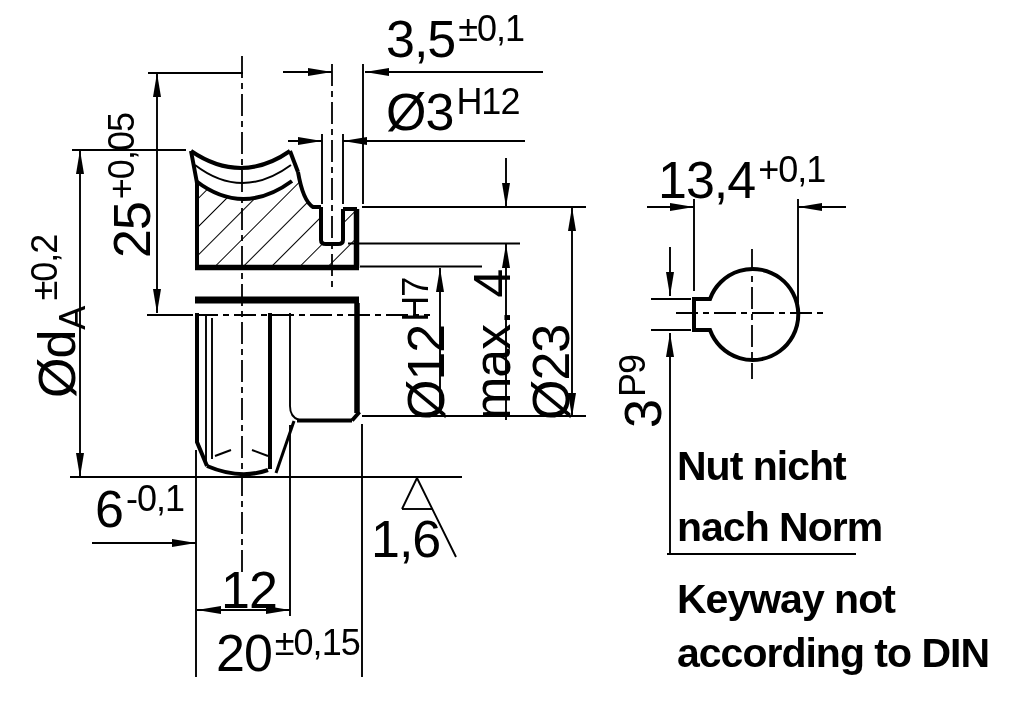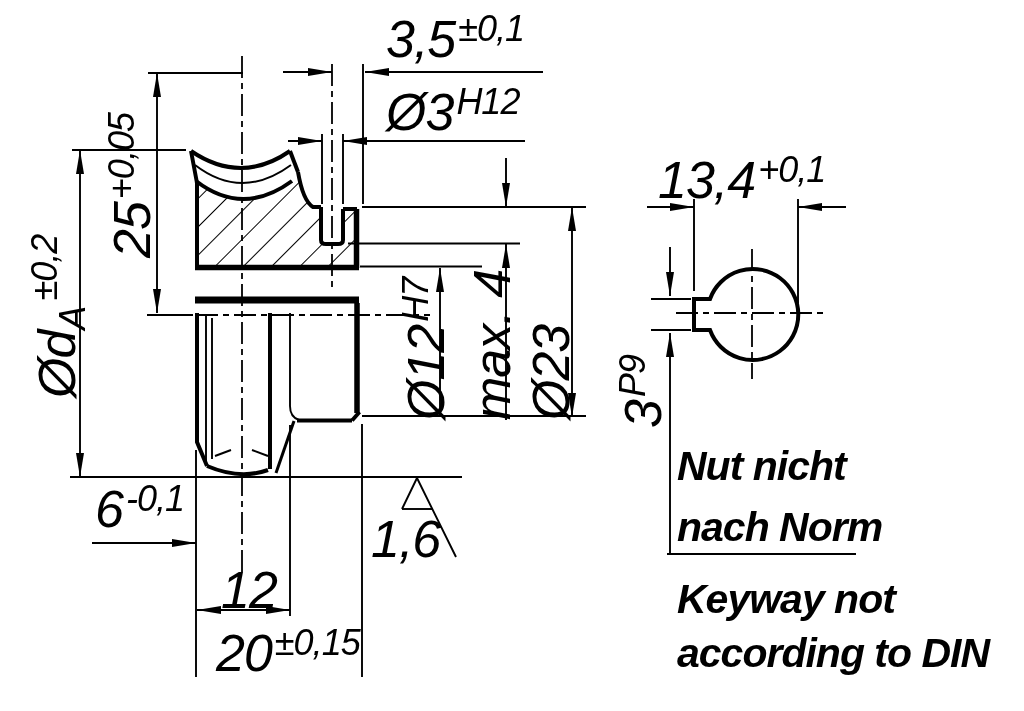--- a/index.html
+++ b/index.html
@@ -1,16 +1,16 @@
 <!DOCTYPE html>
 <html><head>
 <meta charset="utf-8">
 <style>
   html,body{margin:0;padding:0;background:#ffffff;}
-  .stage{width:1024px;height:677px;position:relative;background:#7dd3fc;overflow:hidden;font-style:italic;}
+  .stage{width:1024px;height:677px;position:relative;background:#7dd3fc;overflow:hidden;}
   svg text{font-family:"Liberation Sans","DejaVu Sans",sans-serif;fill:#000;}
   .dim{font-size:52px;letter-spacing:-1px;}
   .sup{font-size:36px;}
   .note{font-size:41px;font-weight:bold;letter-spacing:-1px;}
   .thin{stroke:#000;stroke-width:1.9;fill:none;}
   .thick{stroke:#000;stroke-width:4;fill:none;}
   .thick5{stroke:#000;stroke-width:5.5;fill:none;}
   .thick7{stroke:#000;stroke-width:7;fill:none;}
   .med{stroke:#000;stroke-width:3;fill:none;}
   .cl{stroke:#000;stroke-width:1.8;fill:none;stroke-dasharray:22 5 6 5;}

